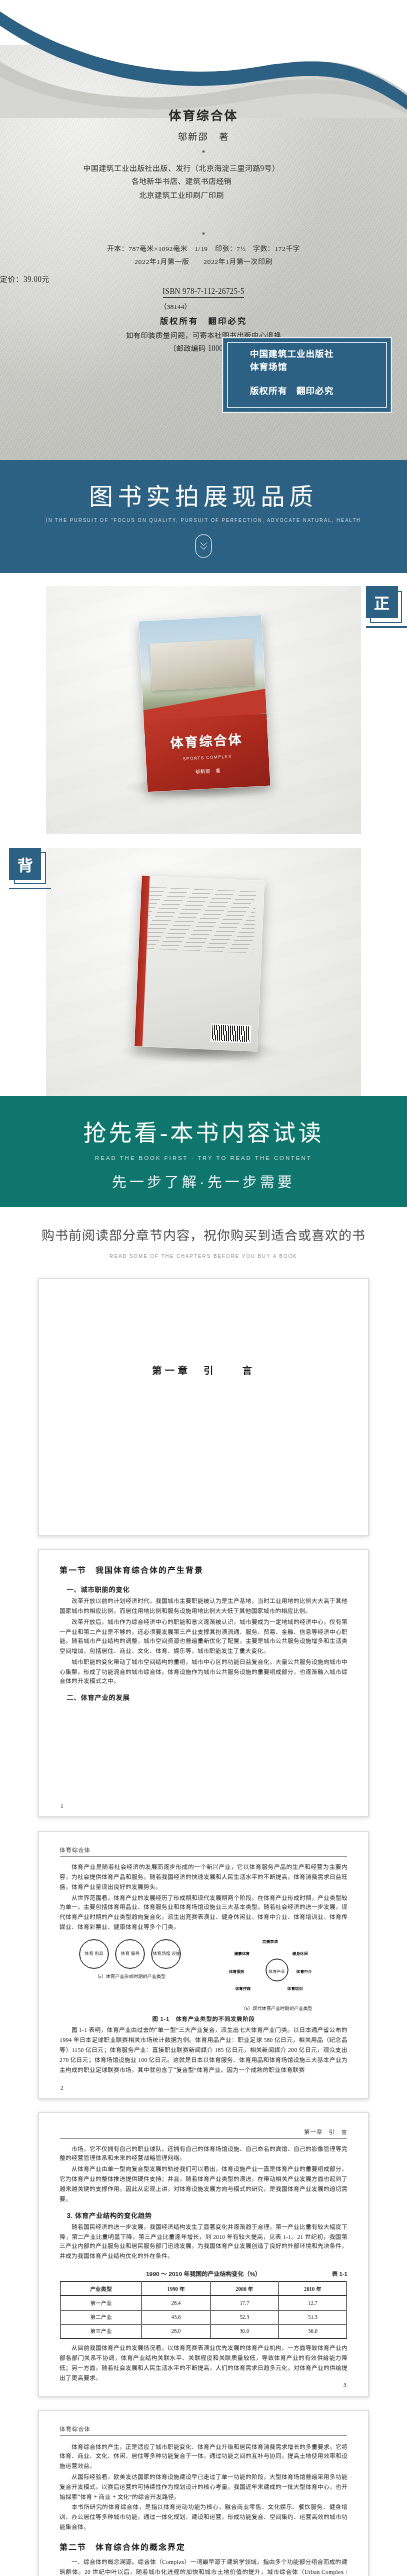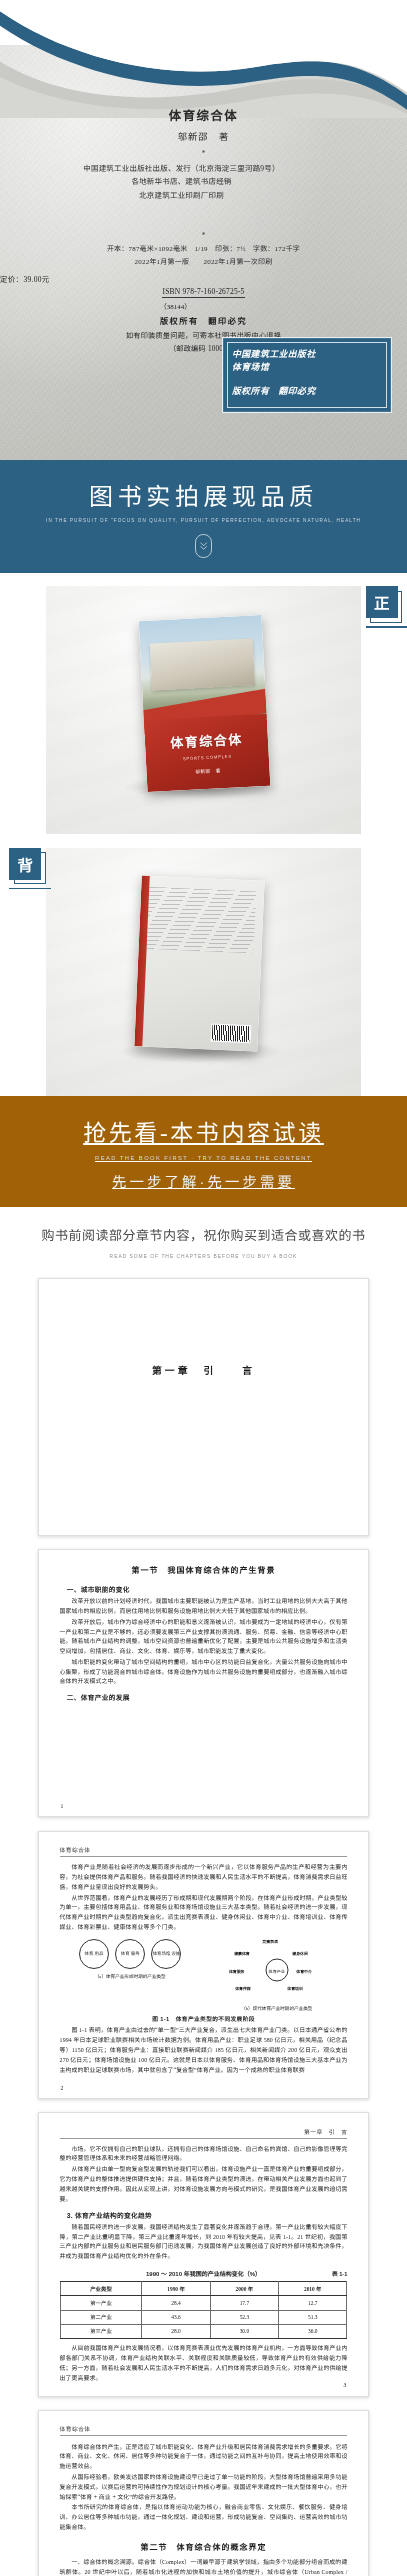--- a/index.html
+++ b/index.html
@@ -81,22 +81,21 @@
   }
   .blue-callout .inner-frame{
     position:absolute;inset:3.6px;
     border:0.8px solid #cfe0ea;
   }
   .bc-line{
     position:relative;z-index:2;
     color:#ffffff;
     font-family:"Liberation Sans","DejaVu Sans",sans-serif;
     font-size:8.8px;font-weight:bold;letter-spacing:0.5px;line-height:13px;
-    padding-left:9px;
-    font-style:italic;
+    padding-left:27px;
   }
   .bc-g1{padding-top:10.3px;}
   .bc-g2{padding-top:10.3px;}
   
   .hero-bottom-strip{
     position:absolute;left:0;bottom:0;width:407px;height:6.2px;background:#2d6183;z-index:6;
   }
 
   
   .banner{
@@ -218,21 +217,21 @@
     position:absolute;left:0;top:0;width:8.2px;height:100%;
     background:linear-gradient(90deg,#a8281c,#c0392b);
   }
   .cover-shadow{
     position:absolute;border-radius:50%;
     background:radial-gradient(ellipse,rgba(0,0,0,.28) 0%,rgba(0,0,0,0) 70%);
     filter:blur(1px);
   }
 
   
-  .banner2{width:407px;background:#a16207;color:#fff;text-align:center;padding:18.5px 0 15.5px;text-decoration:underline;}
+  .banner2{width:407px;background:#0f766e;color:#fff;text-align:center;padding:18.5px 0 15.5px;}
   .banner2-title{
     font-family:"Liberation Serif","DejaVu Serif",serif;
     font-size:23px;letter-spacing:2.6px;color:#fff;
   }
   .banner2-en{
     margin-top:6.7px;font-family:"Liberation Sans","DejaVu Sans",sans-serif;
     font-size:5.7px;letter-spacing:1.5px;color:#d3dee5;
   }
   .banner2-sub{
     margin-top:9px;font-family:"Liberation Sans","DejaVu Sans",sans-serif;
@@ -260,21 +259,21 @@
     font-family:"Liberation Serif","DejaVu Serif",serif;
     color:#1d1d1d;
   }
   .scan-page.p1{height:258px;}
   .chapter-title{
     text-align:center;font-size:9.8px;font-weight:bold;letter-spacing:3.1px;
     margin-top:71px;margin-bottom:20.6px;
     font-family:"Liberation Sans","DejaVu Sans",sans-serif;
   }
   .section-title{
-    text-align:center;font-size:8px;font-weight:bold;letter-spacing:1px;margin-bottom:9.3px;
+    font-size:8px;font-weight:bold;letter-spacing:1px;margin-bottom:9.3px;
     font-family:"Liberation Sans","DejaVu Sans",sans-serif;
   }
   .sub-head{
     font-size:6.7px;font-weight:bold;margin:5.2px 0 3.1px;letter-spacing:0.3px;
     font-family:"Liberation Sans","DejaVu Sans",sans-serif;
   }
   .sub-head.indent{padding-left:7.2px;}
   .body-p{
     font-size:5.9px;line-height:9.8px;text-align:justify;text-indent:2em;
     letter-spacing:0.1px;margin-bottom:1px;color:#1f1f1f;
@@ -361,21 +360,21 @@
     </div>
 
     <div class="cp-star2">*</div>
 
     <div class="cp-specs">
       <div>开本：787毫米×1092毫米　1/19　印张：7½　字数：172千字</div>
       <div>2022年1月第一版　　2022年1月第一次印刷</div>
     </div>
 
     <div class="cp-price">定价：39.00元</div>
-    <div class="cp-isbn"><span>ISBN 978-7-160-26725-5</span></div>
+    <div class="cp-isbn"><span>ISBN 978-7-112-26725-5</span></div>
     <div class="cp-code">（38144）</div>
     <div class="cp-rights">版权所有　翻印必究</div>
     <div class="cp-note">如有印装质量问题，可寄本社图书出版中心退换</div>
     <div class="cp-note2">（邮政编码 100037）</div>
 
     <div class="blue-callout">
       <div class="inner-frame"></div>
       <div class="bc-line bc-g1">中国建筑工业出版社</div>
       <div class="bc-line">体育场馆</div>
       <div class="bc-line bc-g2">版权所有　翻印必究</div>

